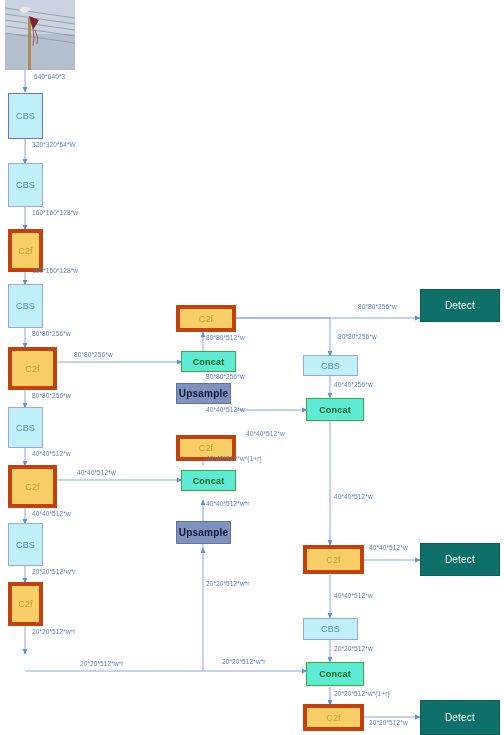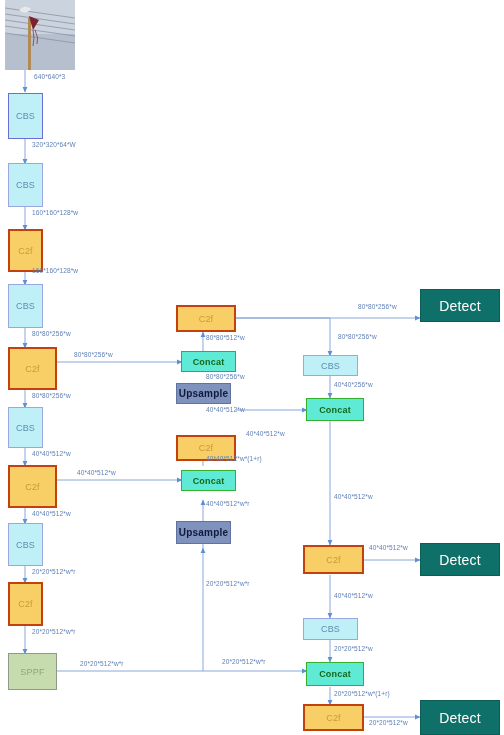--- a/index.html
+++ b/index.html
@@ -8,25 +8,25 @@
   #stage{position:relative;width:504px;height:614px;}
 
   svg#wires{position:absolute;left:0;top:0;width:504px;height:735px;}
 
   .node{position:absolute;box-sizing:border-box;display:flex;
         align-items:center;justify-content:center;
         font-size:9px;letter-spacing:.2px;}
 
   .n-cbs{background:#bff0f7;border:1px solid #9aa7e0;color:#5b8fb0;}
   .n-cbs1{background:#bff0f7;border:1px solid #6b6fd4;color:#5b8fb0;}
-  .n-c2f{background:#f8cf66;border:2px solid #c2410c;color:#c79b38;}
+  .n-c2f{background:#f8cf66;border:4px solid #c2410c;color:#c79b38;}
   .n-concat{background:#5eead4;border:1px solid #32b02e;color:#16661a;font-weight:bold;}
   .n-ups{background:#7e92bd;border:1px solid #5f73a0;color:#101a3a;font-weight:bold;font-size:10px;}
   .n-sppf{background:#c6dcae;border:1px solid #8f9b86;color:#8aa87a;}
-  .n-detect{background:#0e7068;border:1px solid #0b5d56;color:#ffffff;font-size:14px;}
+  .n-detect{background:#0e7068;border:1px solid #0b5d56;color:#ffffff;font-size:10px;}
 
   .photo{position:absolute;overflow:hidden;background:#b9c3d2;border:0;}
   .photo svg{display:block;}
 
   .lbl{position:absolute;font-size:6.5px;color:#5e7fb5;white-space:nowrap;
        letter-spacing:.1px;}
 </style>
 </head>
 <body>
 
@@ -130,23 +130,20 @@
   </div>
   <div class="node n-c2f" style="left:8px;top:465px;width:49px;height:43px;">
     <span>C2f</span>
   </div>
   <div class="node n-cbs" style="left:8px;top:523px;width:35px;height:43px;">
     <span>CBS</span>
   </div>
   <div class="node n-c2f" style="left:8px;top:582px;width:35px;height:44px;">
     <span>C2f</span>
   </div>
-  <div class="node n-sppf" style="left:8px;top:653px;width:49px;height:37px;">
-    <span>SPPF</span>
-  </div>
 
   <div class="node n-c2f" style="left:176px;top:305px;width:60px;height:27px;">
     <span>C2f</span>
   </div>
   <div class="node n-concat" style="left:181px;top:351px;width:55px;height:21px;">
     <span>Concat</span>
   </div>
   <div class="node n-ups" style="left:176px;top:383px;width:55px;height:21px;">
     <span>Upsample</span>
   </div>

